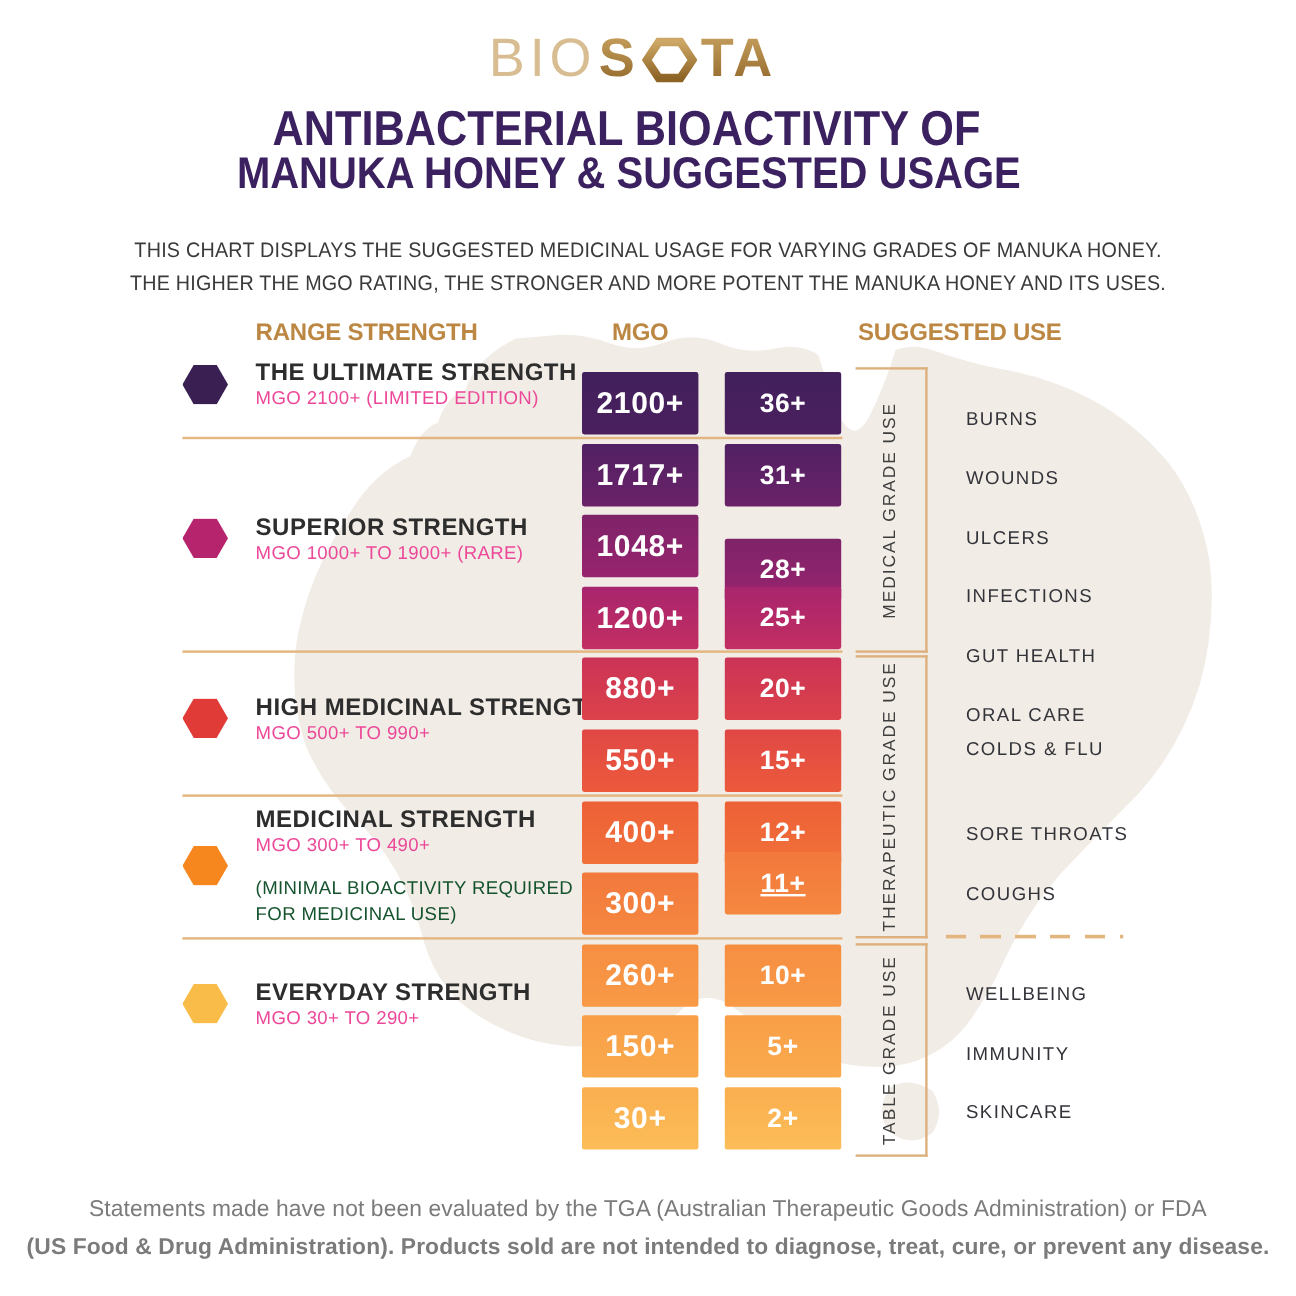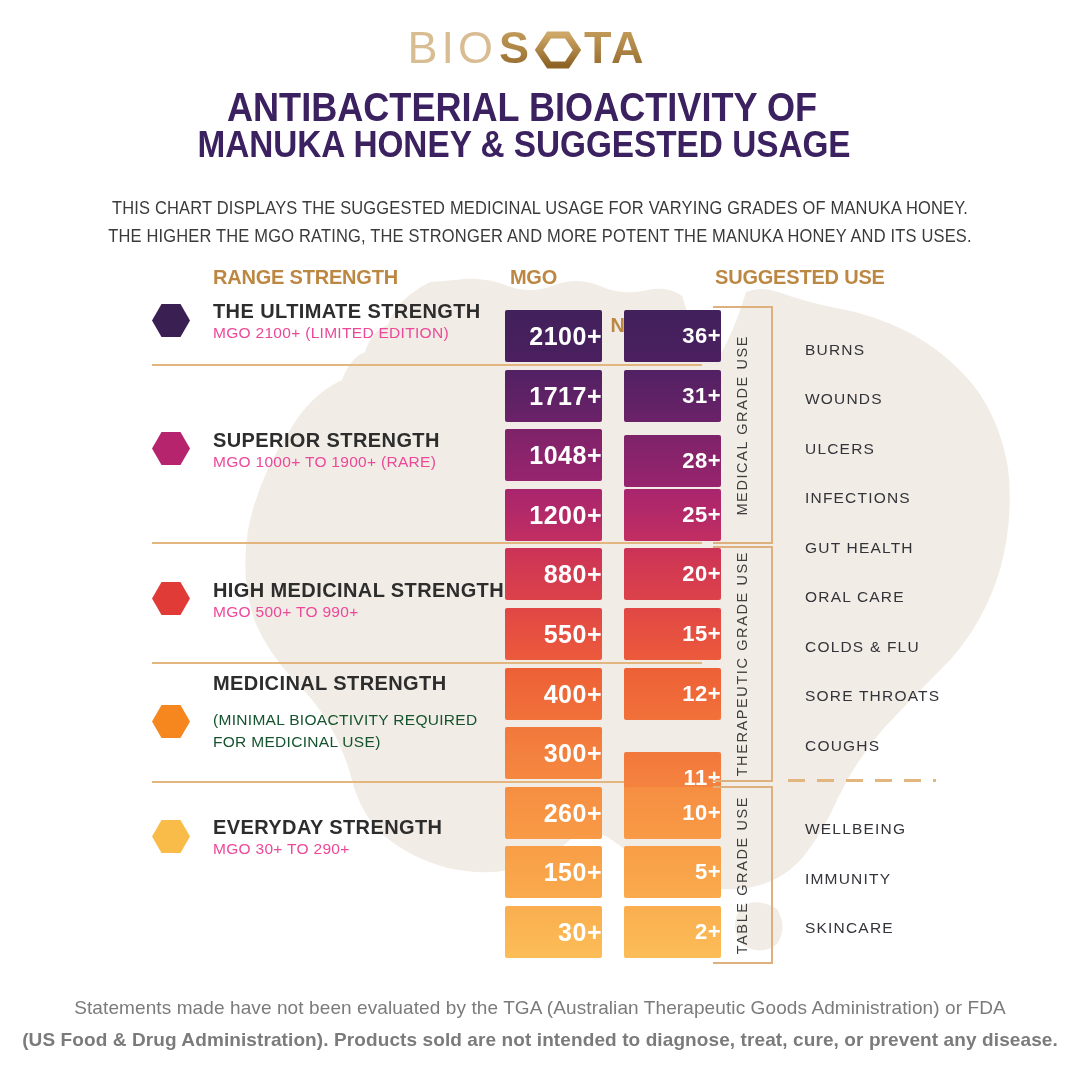--- a/index.html
+++ b/index.html
@@ -38,21 +38,21 @@
   
   .grp{position:absolute;left:213px;white-space:nowrap;}
   .grp .t{font-size:20px;font-weight:bold;color:#2d2d2d;letter-spacing:.4px;line-height:21px;}
   .grp .s{font-size:15.5px;color:#ec4899;letter-spacing:.3px;line-height:21px;}
   .grp .n{font-size:15.5px;color:#14532d;letter-spacing:.3px;line-height:22px;
           margin-top:15px;white-space:normal;width:285px;}
   
   .sep{position:absolute;left:152px;width:550px;height:2px;background:#e3b57f;}
   
   .vbox{position:absolute;width:97px;height:52px;border-radius:2px;color:#ffffff;
-        font-weight:bold;text-align:right;line-height:52px;letter-spacing:.5px;margin-left:20px;}
+        font-weight:bold;text-align:center;line-height:52px;letter-spacing:.5px;}
   .mgo-box{left:485px;font-size:25px;}
   .npa-box{left:604px;font-size:22px;}
   
   .bracket{position:absolute;left:713px;width:58px;
         border-top:2px solid #ddb07e;border-right:2px solid #ddb07e;border-bottom:2px solid #ddb07e;
         display:flex;align-items:center;justify-content:center;}
   .bracket .vtext{writing-mode:vertical-rl;transform:rotate(180deg);font-size:14.5px;
         color:#3e3e3e;letter-spacing:1.6px;white-space:nowrap;}
   .dash-line{position:absolute;top:779px;left:788px;width:148px;height:3px;
         background:repeating-linear-gradient(90deg,#e3b57f 0 17px,transparent 17px 29px);}
@@ -121,20 +121,21 @@
 
   <div class="hex" style="top: 582px; background: rgb(225, 59, 56);"></div>
   <div class="grp" style="top:580px">
     <div class="t">HIGH MEDICINAL STRENGTH</div>
     <div class="s">MGO 500+ TO 990+</div>
   </div>
 
   <div class="hex" style="top: 705px; background: rgb(246, 135, 31);"></div>
   <div class="grp" style="top:673px">
     <div class="t">MEDICINAL STRENGTH</div>
+    <div class="s">MGO 300+ TO 490+</div>
     <div class="n">(MINIMAL BIOACTIVITY REQUIRED FOR MEDICINAL USE)</div>
   </div>
 
   <div class="hex" style="top: 820px; background: rgb(249, 188, 73);"></div>
   <div class="grp" style="top:817px">
     <div class="t">EVERYDAY STRENGTH</div>
     <div class="s">MGO 30+ TO 290+</div>
   </div>
 
   <div class="sep" style="top:364px"></div>
@@ -149,26 +150,26 @@
   <div class="vbox mgo-box" style="top: 548px; background: linear-gradient(rgb(203, 51, 87) 0%, rgb(220, 66, 73) 100%);">880+</div>
   <div class="vbox mgo-box" style="top: 608px; background: linear-gradient(rgb(224, 71, 69) 0%, rgb(236, 90, 59) 100%);">550+</div>
   <div class="vbox mgo-box" style="top: 668px; background: linear-gradient(rgb(237, 96, 54) 0%, rgb(241, 113, 58) 100%);">400+</div>
   <div class="vbox mgo-box" style="top: 727px; background: linear-gradient(rgb(242, 120, 60) 0%, rgb(245, 136, 64) 100%);">300+</div>
   <div class="vbox mgo-box" style="top: 787px; background: linear-gradient(rgb(246, 142, 66) 0%, rgb(248, 154, 70) 100%);">260+</div>
   <div class="vbox mgo-box" style="top: 846px; background: linear-gradient(rgb(248, 158, 71) 0%, rgb(250, 170, 77) 100%);">150+</div>
   <div class="vbox mgo-box" style="top: 906px; background: linear-gradient(rgb(250, 174, 79) 0%, rgb(252, 189, 88) 100%);">30+</div>
 
   <div class="vbox npa-box" style="top: 310px; background: linear-gradient(rgb(65, 33, 91) 0%, rgb(75, 31, 95) 100%);">36+</div>
   <div class="vbox npa-box" style="top: 370px; background: linear-gradient(rgb(81, 33, 99) 0%, rgb(107, 34, 104) 100%);">31+</div>
-  <div class="vbox npa-box" style="top: 435px; background: linear-gradient(rgb(126, 35, 105) 0%, rgb(151, 36, 110) 100%);">28+</div>
+  <div class="vbox npa-box" style="top: 449px; background: linear-gradient(rgb(126, 35, 105) 0%, rgb(151, 36, 110) 100%);">28+</div>
   <div class="vbox npa-box" style="top: 489px; background: linear-gradient(rgb(168, 37, 110) 0%, rgb(194, 46, 97) 100%);">25+</div>
   <div class="vbox npa-box" style="top: 548px; background: linear-gradient(rgb(203, 51, 87) 0%, rgb(220, 66, 73) 100%);">20+</div>
   <div class="vbox npa-box" style="top: 608px; background: linear-gradient(rgb(224, 71, 69) 0%, rgb(236, 90, 59) 100%);">15+</div>
   <div class="vbox npa-box" style="top: 668px; background: linear-gradient(rgb(237, 96, 54) 0%, rgb(241, 113, 58) 100%);">12+</div>
-  <div class="vbox npa-box" style="top: 752px; background: linear-gradient(rgb(242, 120, 60) 0%, rgb(245, 136, 64) 100%);">11+</div>
+  <div class="vbox npa-box" style="top: 710px; background: linear-gradient(rgb(242, 120, 60) 0%, rgb(245, 136, 64) 100%); text-decoration: underline;">11+</div>
   <div class="vbox npa-box" style="top: 787px; background: linear-gradient(rgb(246, 142, 66) 0%, rgb(248, 154, 70) 100%);">10+</div>
   <div class="vbox npa-box" style="top: 846px; background: linear-gradient(rgb(248, 158, 71) 0%, rgb(250, 170, 77) 100%);">5+</div>
   <div class="vbox npa-box" style="top: 906px; background: linear-gradient(rgb(250, 174, 79) 0%, rgb(252, 189, 88) 100%);">2+</div>
 
   <div class="bracket" style="top:306px;height:234px">
     <div class="vtext">MEDICAL GRADE USE</div>
   </div>
   <div class="bracket" style="top:546px;height:232px">
     <div class="vtext">THERAPEUTIC GRADE USE</div>
   </div>
@@ -176,21 +177,21 @@
     <div class="vtext">TABLE GRADE USE</div>
   </div>
   <div class="dash-line"></div>
 
   <div class="use-item" style="top:341px">BURNS</div>
   <div class="use-item" style="top:390px">WOUNDS</div>
   <div class="use-item" style="top:440px">ULCERS</div>
   <div class="use-item" style="top:489px">INFECTIONS</div>
   <div class="use-item" style="top:539px">GUT HEALTH</div>
   <div class="use-item" style="top:588px">ORAL CARE</div>
-  <div class="use-item" style="top:638px">COLDS &amp; FLU</div>
+  <div class="use-item" style="top:616px">COLDS &amp; FLU</div>
   <div class="use-item" style="top:687px">SORE THROATS</div>
   <div class="use-item" style="top:737px">COUGHS</div>
   <div class="use-item" style="top:820px">WELLBEING</div>
   <div class="use-item" style="top:870px">IMMUNITY</div>
   <div class="use-item" style="top:919px">SKINCARE</div>
 
   <div class="footer-line footer-1">Statements made have not been evaluated by the TGA (Australian Therapeutic Goods Administration) or FDA</div>
   <div class="footer-line footer-2">(US Food &amp; Drug Administration). Products sold are not intended to diagnose, treat, cure, or prevent any disease.</div>
 
 </div>

